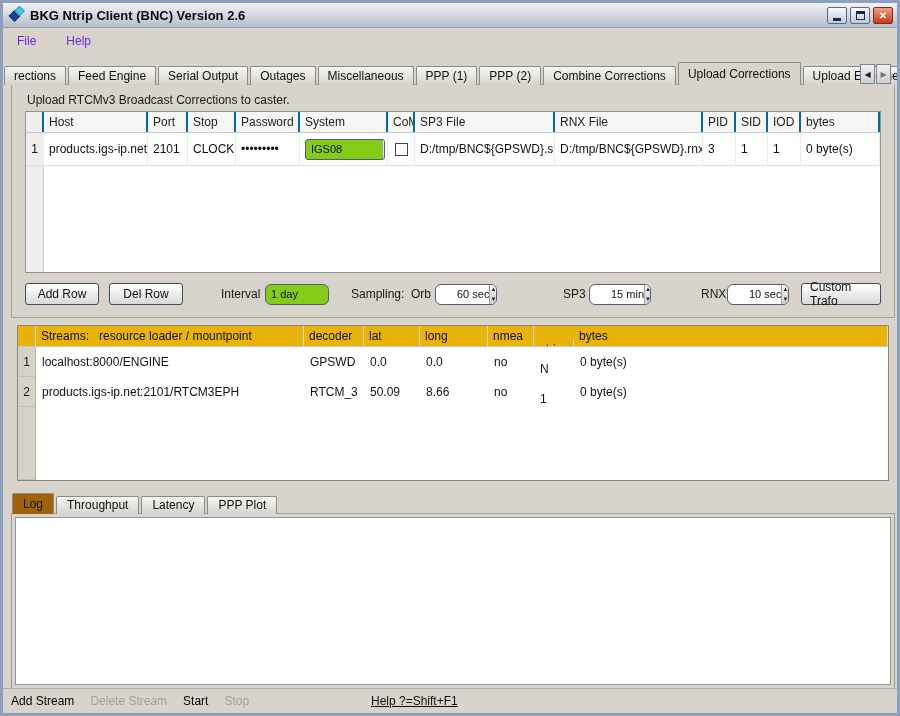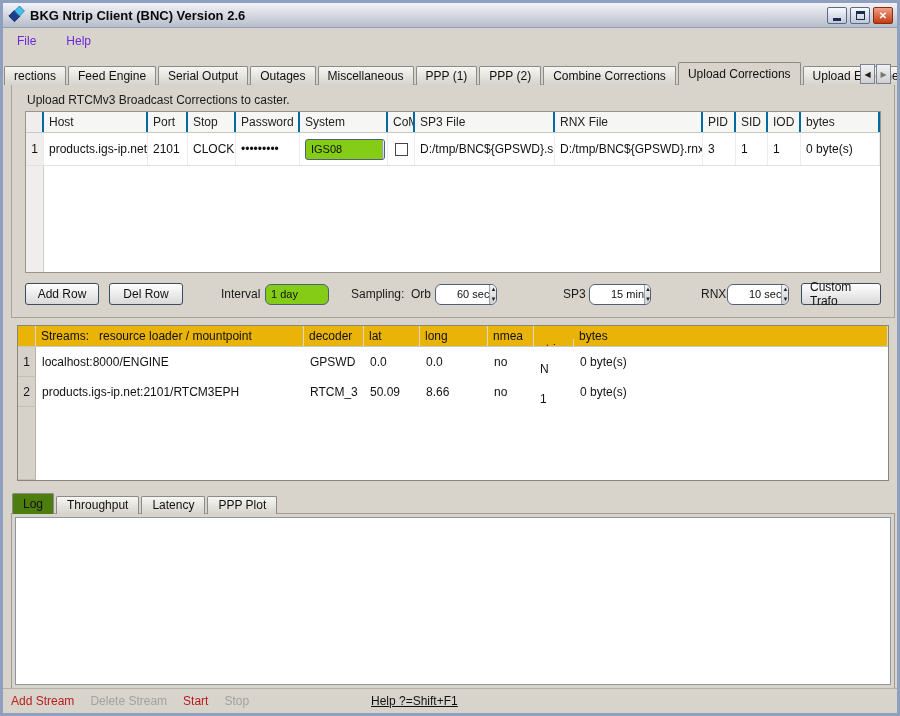--- a/index.html
+++ b/index.html
@@ -94,26 +94,26 @@
   .sw-num{width:18px; flex:none;} .sw-mount{width:268px; flex:none;} .sw-dec{width:60px; flex:none;}
   .sw-lat{width:56px; flex:none;} .sw-long{width:68px; flex:none;} .sw-nmea{width:46px; flex:none;}
   .sw-ntrip{width:40px; flex:none;margin-top:13px;} .sw-bytes{flex:1;}
   
   .bottom-tabs { position:absolute; top:490px; left:9px; height:21px; display:flex; align-items:flex-end; z-index:3; }
   .btab {
     height:18px; line-height:17px; padding:0 10px; margin-right:2px;
     border:1px solid #8a8a86; border-bottom:none; border-radius:2px 2px 0 0;
     background:linear-gradient(#f6f6f4,#d6d3cc); white-space:nowrap;
   }
-  .btab.active { height:21px; line-height:20px; background:#4d7c0f; z-index:4; position:relative; }
+  .btab.active { height:21px; line-height:20px; background:#a16207; z-index:4; position:relative; }
   .log-frame { position:absolute; top:510px; left:8px; width:884px; height:176px; border:1px solid #a09c94; background:#d8d4cc; padding:3px; }
   .log-area { width:100%; height:100%; background:#fff; border:1px solid #8c98a8; }
   
   .statusbar { position:absolute; bottom:0; left:0; right:0; height:25px; border-top:1px solid #b4b0a8; display:flex; align-items:center; }
-  .sb-item { margin-left:16px; color:#b91c1c; cursor:default; }
+  .sb-item { margin-left:16px; color:#000000; cursor:default; }
   .sb-item.first { margin-left:8px; }
   .sb-item.disabled { color:#a2a29e; }
   .sb-help { position:absolute; left:368px; color:#111;text-decoration:underline; }
 </style>
 </head>
 <body>
 
 <div id="app">
 
   <div class="titlebar">

